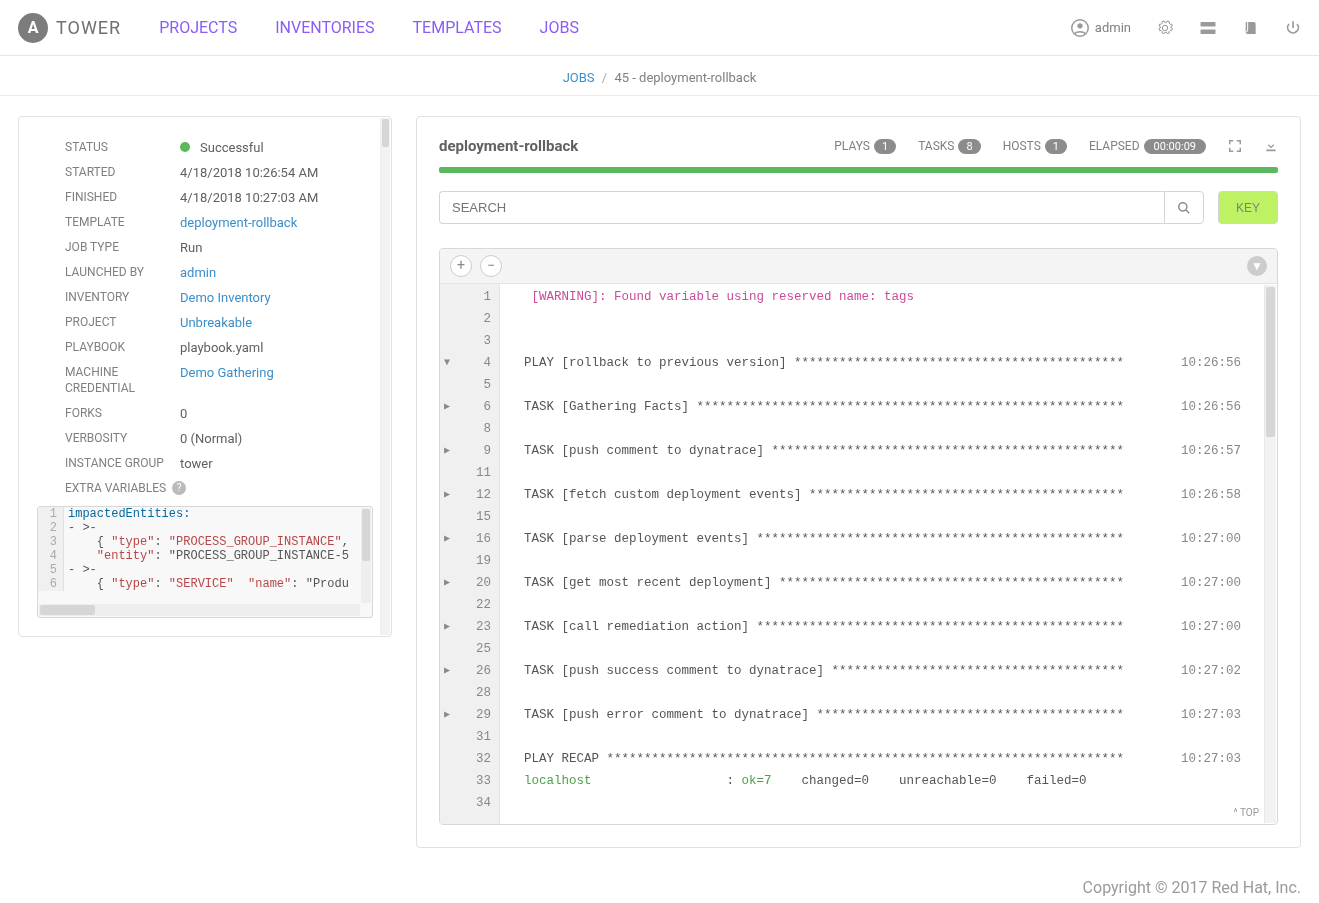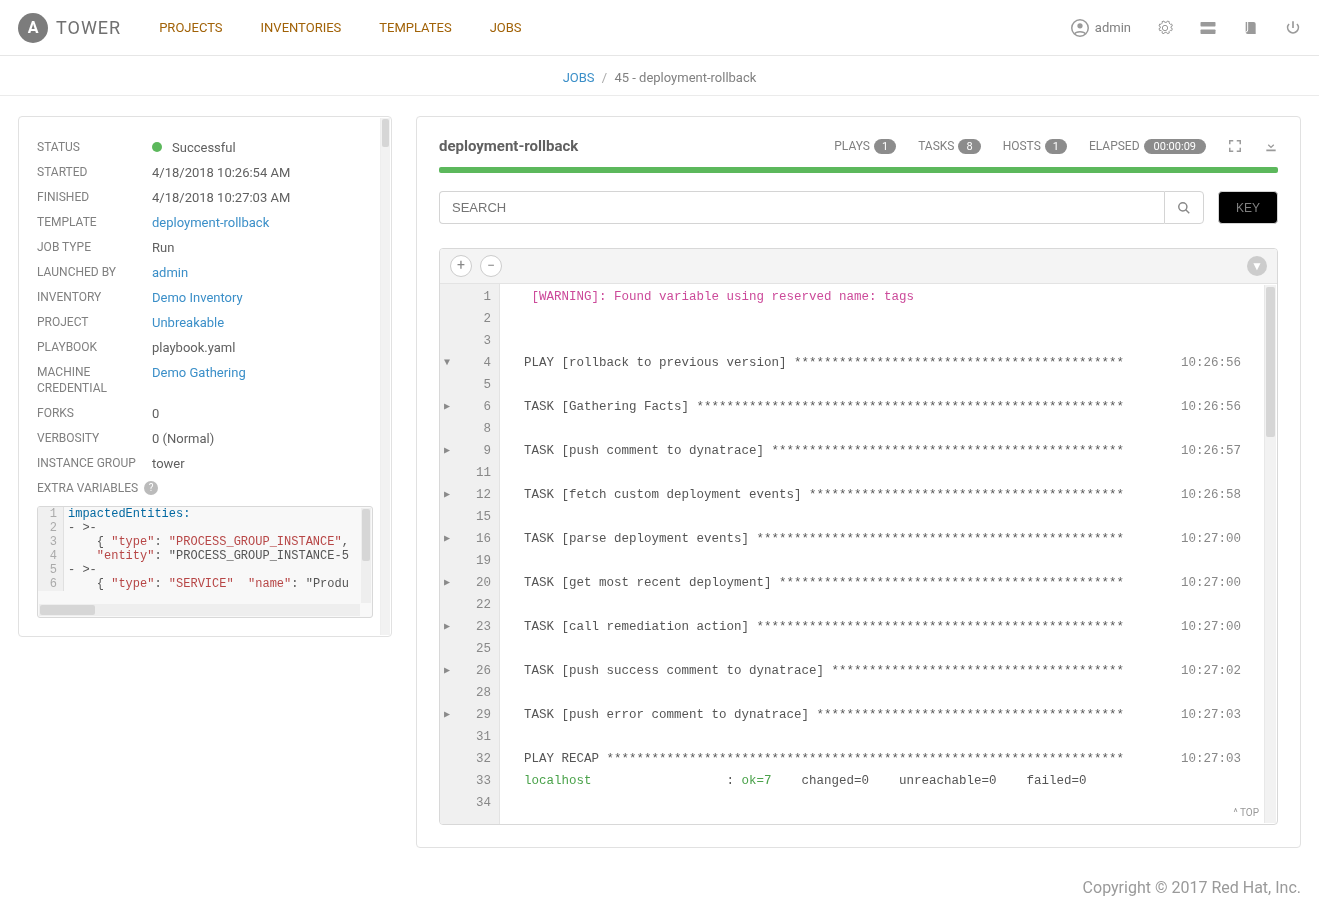--- a/index.html
+++ b/index.html
@@ -4,21 +4,21 @@
 <style>
 * { box-sizing: border-box; margin: 0; padding: 0; }
 body { font-family: -apple-system, BlinkMacSystemFont, "Segoe UI", Roboto, Helvetica, Arial, sans-serif; font-size: 13px; color: #606060; background: #fff; width: 1319px; }
 a { color: #3b8fc8; text-decoration: none; }
 
 
 .topnav { height: 56px; border-bottom: 1px solid #e6e6e6; display: flex; align-items: center; padding: 0 18px; }
 .logo-badge { width: 30px; height: 30px; border-radius: 50%; background: #7c7c7c; color: #fff; display: flex; align-items: center; justify-content: center; font-weight: bold; font-size: 16px; }
 .brand { font-size: 18px; letter-spacing: 1px; color: #707070; margin-left: 8px; }
 .nav-links { display: flex; margin-left: 38px; gap: 38px; }
-.nav-links span { color: #a16207; font-size: 13px; cursor: pointer; }
+.nav-links span { color: #8b5cf6; font-size: 16px; cursor: pointer; }
 .top-right { margin-left: auto; display: flex; align-items: center; gap: 26px; }
 .top-right .ico { color: #9a9a9a; cursor: pointer; }
 .user-area { display: flex; align-items: center; gap: 6px; color: #808080; }
 
 
 .crumbs { padding: 14px 18px 10px; border-bottom: 1px solid #ebebeb; font-size: 13px; text-align: center; }
 .crumbs .sep { color: #aaa; margin: 0 4px; }
 .crumbs .current { color: #808080; }
 
 
@@ -28,21 +28,21 @@
 .left-scroll { position: absolute; right: 1px; top: 1px; bottom: 1px; width: 10px; background: #f2f2f2; border-left: 1px solid #eee; }
 .left-scroll::before { content:""; position:absolute; top:1px; left:1px; right:1px; height:28px; background:#d6d6d6; border-radius:2px;}
 .right { flex: 1; padding: 20px 22px 22px; }
 
 
 .details-head { display:flex; align-items:center; margin-bottom: 14px; }
 .details-head h3 { font-size: 14px; color: #606060; letter-spacing: .5px; }
 .details-head .actions { margin-left:auto; display:flex; gap:22px; color:#9a9a9a; }
 .details-head .actions span { cursor:pointer; }
 .detail-row { display:flex; padding: 5px 0; font-size: 13px; align-items: flex-start;}
-.detail-lbl { width: 115px; color: #808080; font-size: 12px; }
+.detail-lbl { width: 115px; color: #808080; font-size: 12px; margin-left: 28px; }
 .detail-val { color: #606060; }
 .detail-link { color: #3b8fc8; cursor:pointer; }
 .status-dot { display:inline-block; width:10px; height:10px; border-radius:50%; background:#5cb85c; margin-right:10px; }
 .help-icon { display:inline-block; width:14px; height:14px; border-radius:50%; background:#bbb; color:#fff; font-size:10px; text-align:center; line-height:14px; margin-left:6px; }
 
 
 .codebox { margin-top:6px; border:1px solid #d8d8d8; border-radius:3px; height: 112px; overflow:hidden; position:relative; background:#f8f8f8; font-family: "Courier New", monospace; font-size:12px; }
 .codebox .line { display:flex; white-space: pre; }
 .codebox .gut { width:26px; text-align:right; color:#aaa; padding-right:6px; background:#f0f0f0; border-right:1px solid #e0e0e0; }
 .codebox .txt { padding-left:4px; color:#555; }
@@ -60,21 +60,21 @@
 .badge { display:inline-block; background:#8c8c8c; color:#fff; border-radius:9px; padding: 1px 8px; font-size:11px; margin-left:4px;}
 .badge.wide { padding: 1px 10px; }
 .ico-btn { color:#9a9a9a; cursor:pointer; }
 .green-bar { height:6px; background:#5cb85c; border-radius:2px; margin-bottom: 18px; }
 
 
 .search-row { display:flex; gap:14px; margin-bottom: 24px; }
 .search-wrap { flex:1; display:flex; }
 .search-input { flex:1; border:1px solid #d4d4d4; border-right:none; border-radius: 4px 0 0 4px; padding: 8px 12px; font-size:13px; color:#808080; outline:none; }
 .search-btn { width: 40px; border:1px solid #d4d4d4; border-radius: 0 4px 4px 0; background:#fff; display:flex; align-items:center; justify-content:center; color:#888; cursor:pointer;}
-.key-btn { width:60px; border:1px solid #d4d4d4; border-radius:4px; background:#000000; color:#808080; font-size:12px; cursor:pointer;}
+.key-btn { width:60px; border:1px solid #d4d4d4; border-radius:4px; background:#bef264; color:#808080; font-size:12px; cursor:pointer;}
 
 
 .output { border:1px solid #d8d8d8; border-radius:4px; position:relative; overflow:hidden; }
 .out-toolbar { display:flex; align-items:center; padding: 6px 10px; background:#f4f4f4; border-bottom:1px solid #e3e3e3; }
 .round-btn { width:22px; height:22px; border:1px solid #ccc; border-radius:50%; background:#fff; color:#888; font-size:14px; line-height:18px; text-align:center; margin-right:8px; cursor:pointer; }
 .out-body { font-family: "Courier New", monospace; font-size: 12.5px; line-height: 22px; display:flex; }
 .gutter { width: 60px; background:#f0f0f0; border-right:1px solid #e3e3e3; text-align:right; padding: 2px 0; }
 .gline { display:flex; align-items:center; justify-content:flex-end; height:22px; padding-right: 8px; color:#888; position:relative;}
 .gline .toggle { position:absolute; left:4px; color:#8a8a8a; font-size:10px;}
 .lines { flex:1; padding: 2px 0 10px 24px; position:relative;}

